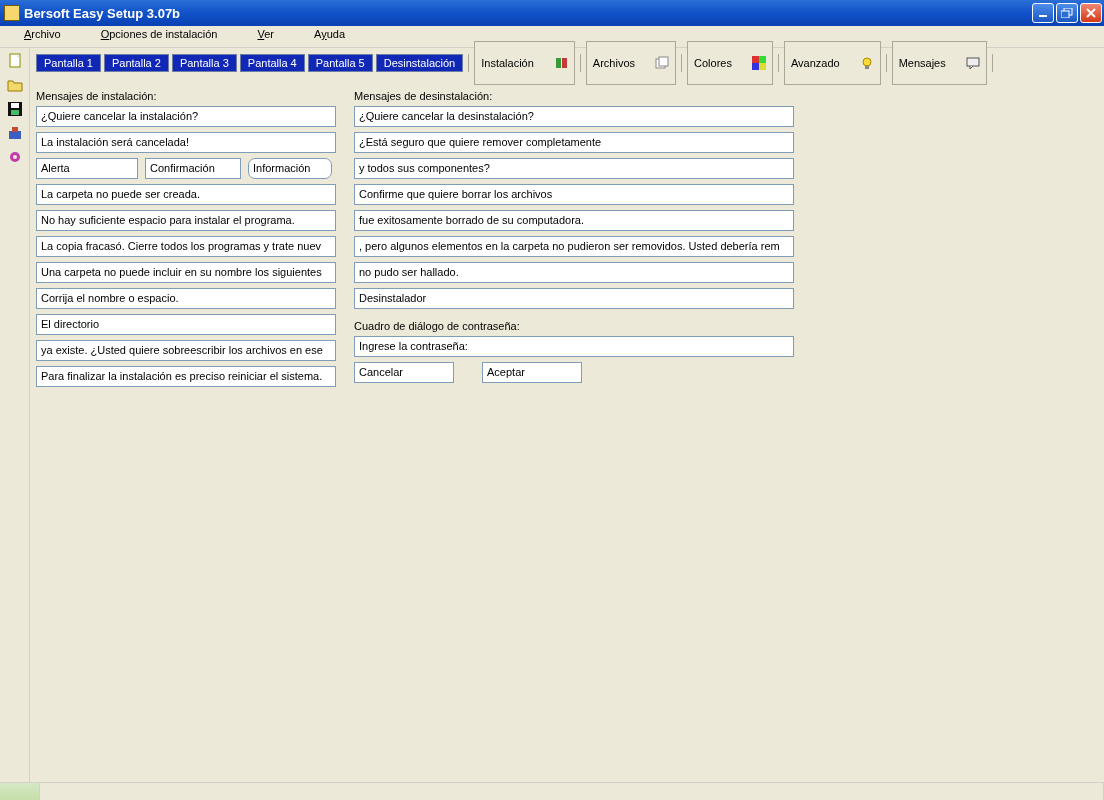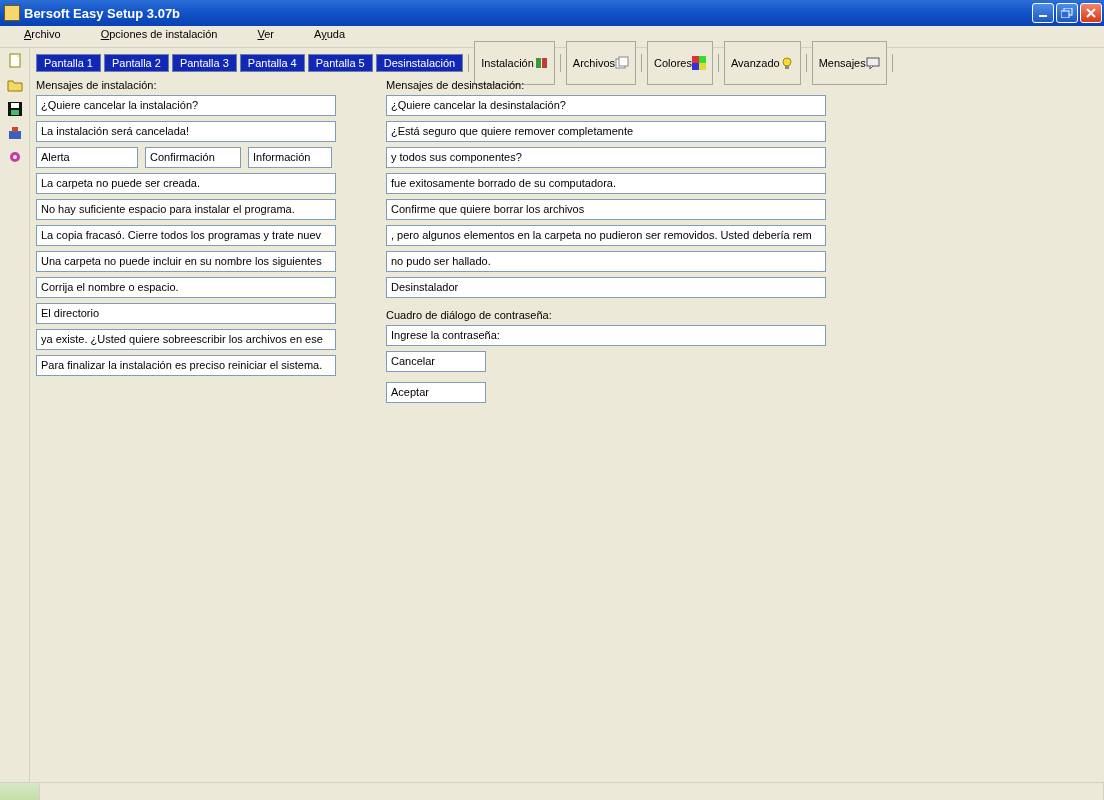--- a/index.html
+++ b/index.html
@@ -75,60 +75,60 @@
   
   .content {
     flex: 1;
     padding: 4px 6px;
     background: #ece9d8;
   }
   .tabstrip {
     display: flex;
     align-items: center;
     gap: 3px;
-    margin-bottom: 3px;
+    margin-bottom: 14px;
     flex-wrap: nowrap;
     height: 22px;
   }
   .tab {
     background: #1128b6;
     color: #fff;
     padding: 2px 7px;
     border: 1px solid #6c7ea8;
     font-size: 11px;
     white-space: nowrap;
     cursor: default;
   }
   .tab.unsel {
     background: #ece9d8;
     color: #000;
     border: 1px solid #aca899;
     display: flex;
     align-items: center;
-    gap: 0;
+    gap: 20px;
     padding: 14px 6px;
   }
   .tab-sep {
     width: 1px; height: 18px; background: #aca899;
     margin: 0 2px;
   }
   .mini-icon {
     width: 14px; height: 14px; display: inline-block;
   }
   
   .columns {
     display: flex;
     gap: 18px;
   }
   .col {
     display: flex;
     flex-direction: column;
   }
   .col-left { width: 300px; }
-  .col-right { width: 440px; margin-left: 32px; }
+  .col-right { width: 440px; }
   .section-label {
     padding: 2px 0 4px 0;
     color: #000;
   }
   .field {
     background: #fff;
     border: 1px solid #7f9db9;
     padding: 3px 4px;
     margin-bottom: 5px;
     height: 21px;
@@ -137,25 +137,24 @@
     font-size: 11px;
   }
   .row3 {
     display: flex;
     gap: 7px;
     margin-bottom: 5px;
   }
   .row3 .field { margin-bottom: 0; }
   .row3 .field:nth-child(1){ width: 102px; }
   .row3 .field:nth-child(2){ width: 96px; }
-  .row3 .field:nth-child(3){ width: 84px; }
+  .row3 .field:nth-child(3){ width: 84px; border-radius: 7px; }
   .row2 {
     display: flex;
-    gap: 10px;
-    flex-direction: column;
+    gap: 28px;
   }
   .row2 .field { width: 100px; margin-bottom: 0; }
   
   .statusbar {
     position: absolute;
     left: 0; right: 0; bottom: 0;
     height: 18px;
     background: #ece9d8;
     border-top: 1px solid #d4d0c8;
     display: flex;
@@ -307,22 +306,22 @@
         <div class="field">El directorio</div>
         <div class="field">ya existe. ¿Usted quiere sobreescribir los archivos en ese</div>
         <div class="field">Para finalizar la instalación es preciso reiniciar el sistema.</div>
       </div>
 
       <div class="col col-right">
         <div class="section-label">Mensajes de desinstalación:</div>
         <div class="field">¿Quiere cancelar la desinstalación?</div>
         <div class="field">¿Está seguro que quiere remover completamente</div>
         <div class="field">y todos sus componentes?</div>
+        <div class="field">Confirme que quiere borrar los archivos</div>
         <div class="field">fue exitosamente borrado de su computadora.</div>
-        <div class="field">Confirme que quiere borrar los archivos</div>
         <div class="field">, pero algunos elementos en la carpeta no pudieron ser removidos. Usted debería rem</div>
         <div class="field">no pudo ser hallado.</div>
         <div class="field">Desinstalador</div>
 
         <div class="section-label" style="margin-top:4px">Cuadro de diálogo de contraseña:</div>
         <div class="field">Ingrese la contraseña:</div>
         <div class="row2">
           <div class="field">Cancelar</div>
           <div class="field">Aceptar</div>
         </div>

